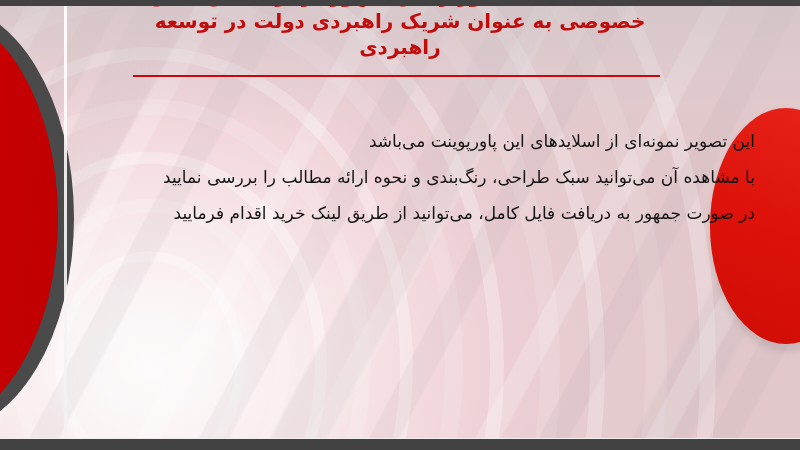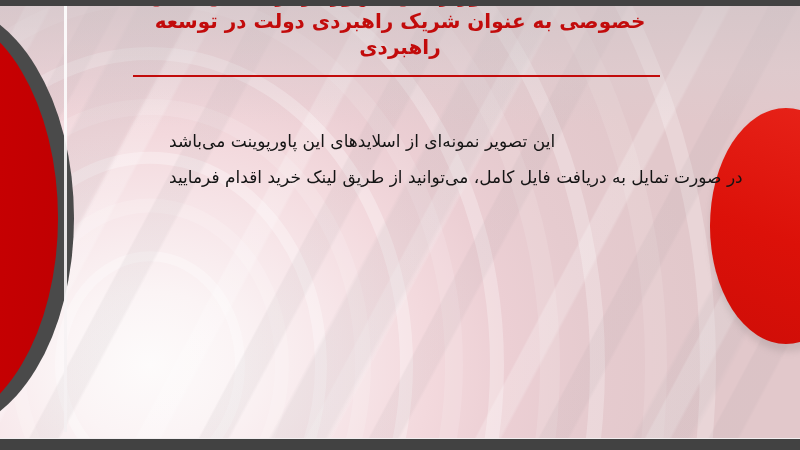--- a/index.html
+++ b/index.html
@@ -202,24 +202,24 @@
     top: 75px;
     width: 527px;
     height: 0;
     border-top: 2px solid #c20b0b;
     z-index: 26;
   }
 
   
   #body-text {
     position: absolute;
-    right: 31px;
+    right: 45px;
     top: 123px;
     width: 600px;
-    text-align: left;
+    text-align: right;
     z-index: 25;
   }
   .body-line {
     color: #141414;
     font-size: 17px;
     line-height: 36px;
     white-space: nowrap;
   }
 </style>
 </head>
@@ -256,20 +256,21 @@
 
   <div id="title-block">
     <div class="title-line">تمایل دیدگاه مشاور رئیس‌جمهور درباره نقش بخش</div>
     <div class="title-line">خصوصی به عنوان شریک راهبردی دولت در توسعه</div>
     <div class="title-line">راهبردی</div>
   </div>
   <div class="title-rule"></div>
 
   <div id="body-text">
     <div class="body-line">این تصویر نمونه‌ای از اسلایدهای این پاورپوینت می‌باشد</div>
-    <div class="body-line">در صورت تمایل به دریافت فایل کامل، می‌توانید از طریق لینک خرید اقدام فرمایید</div>
+    <div class="body-line">با مشاهده آن می‌توانید سبک طراحی، رنگ‌بندی و نحوه ارائه مطالب را بررسی نمایید</div>
+    <div class="body-line">در صورت جمهور به دریافت فایل کامل، می‌توانید از طریق لینک خرید اقدام فرمایید</div>
   </div>
 
   <div class="edge-bar top"></div>
   <div class="edge-hairline bottom"></div>
   <div class="edge-bar bottom"></div>
 
 </div>
 
 </body></html>

